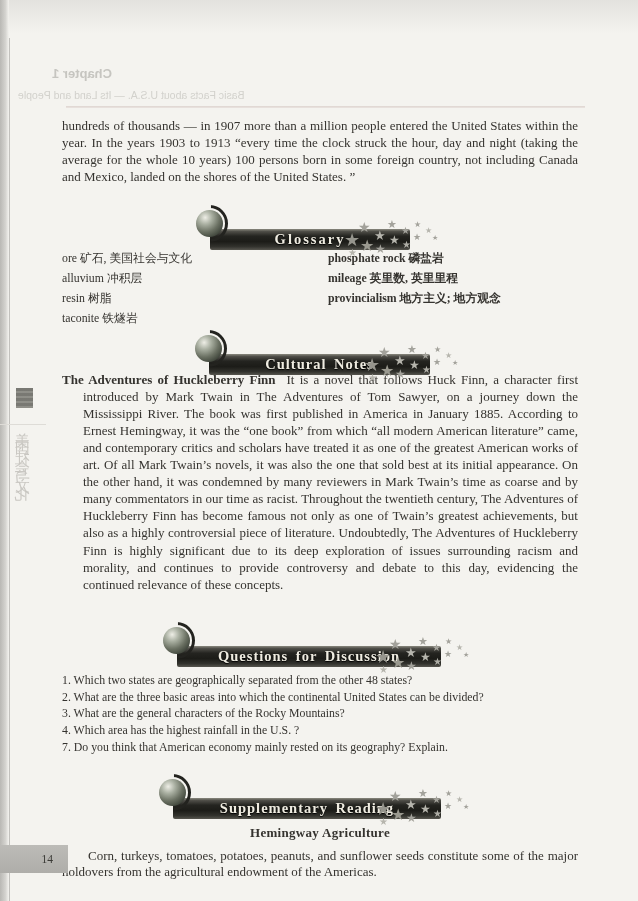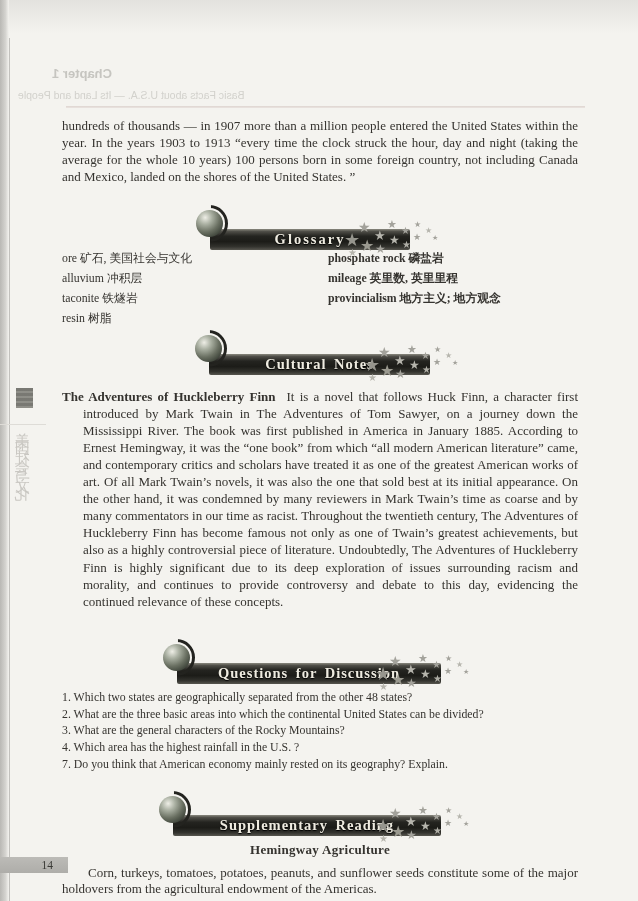--- a/index.html
+++ b/index.html
@@ -31,21 +31,21 @@
     position:absolute;left:13px;top:420px;height:170px;
     writing-mode:vertical-rl;transform:scaleX(-1);
     font-family:"Liberation Sans","DejaVu Sans",sans-serif;
     font-size:15px;letter-spacing:9px;color:#c9c7c2;
   }
   .bleed-hline{position:absolute;left:0;top:424px;width:46px;height:1px;background:#dedcd7;}
 
   
   .content{position:absolute;left:62px;top:118px;width:516px;color:#35332f;}
   .para{font-size:13px;line-height:16.9px;text-align:justify;margin:0;}
-  .hang{padding-left:21px;text-indent:-21px;line-height:17.1px;margin-top:22px;}
+  .hang{padding-left:21px;text-indent:-21px;line-height:17.1px;margin-top:5px;}
   .hang b{margin-right:11px;}
   .indent{text-indent:26px;line-height:16.6px;margin-top:7px;}
 
   
   .banner{position:relative;height:34px;margin-top:20px;}
   .sphere{
     position:absolute;left:0;top:3px;width:27px;height:27px;border-radius:50%;z-index:3;
     background:radial-gradient(circle at 34% 28%, #eeeee6 0%, #aab0a2 26%, #6a7062 55%, #3d4339 80%, #2d322a 100%);
   }
   .sphere::after{
@@ -95,21 +95,21 @@
   .gloss .col-left{width:266px;}
   .gloss .col-right{flex:1;font-weight:bold;}
 
   
   .qlist{margin-top:14px;font-size:11.8px;line-height:16.8px;}
 
   .article-title{margin-top:15px;text-align:center;font-weight:bold;font-size:13px;letter-spacing:.3px;}
 
   
   .pagenum-bar{
-    position:absolute;left:0;bottom:28px;width:68px;height:16px;
+    position:absolute;left:0;bottom:28px;width:68px;height:28px;
     background:linear-gradient(180deg,#bcbbb7,#aeada9);
     display:flex;align-items:center;justify-content:flex-end;
     padding-right:15px;box-sizing:border-box;
     font-size:11.5px;color:#3a3a36;
   }
 </style>
 </head>
 <body>
 
 <div class="page">
@@ -149,22 +149,22 @@
             <i></i>
             <i></i>
           </span>
       </span>
     </div>
 
     <div class="gloss">
       <div class="col-left">
         <div>ore 矿石, 美国社会与文化</div>
         <div>alluvium 冲积层</div>
+        <div>resin 树脂</div>
         <div>taconite 铁燧岩</div>
-        <div>resin 树脂</div>
       </div>
       <div class="col-right">
         <div>phosphate rock 磷盐岩</div>
         <div>mileage 英里数, 英里里程</div>
         <div>provincialism 地方主义; 地方观念</div>
       </div>
     </div>
 
     <div class="banner banner--cultural">
       <span class="sphere"></span>

